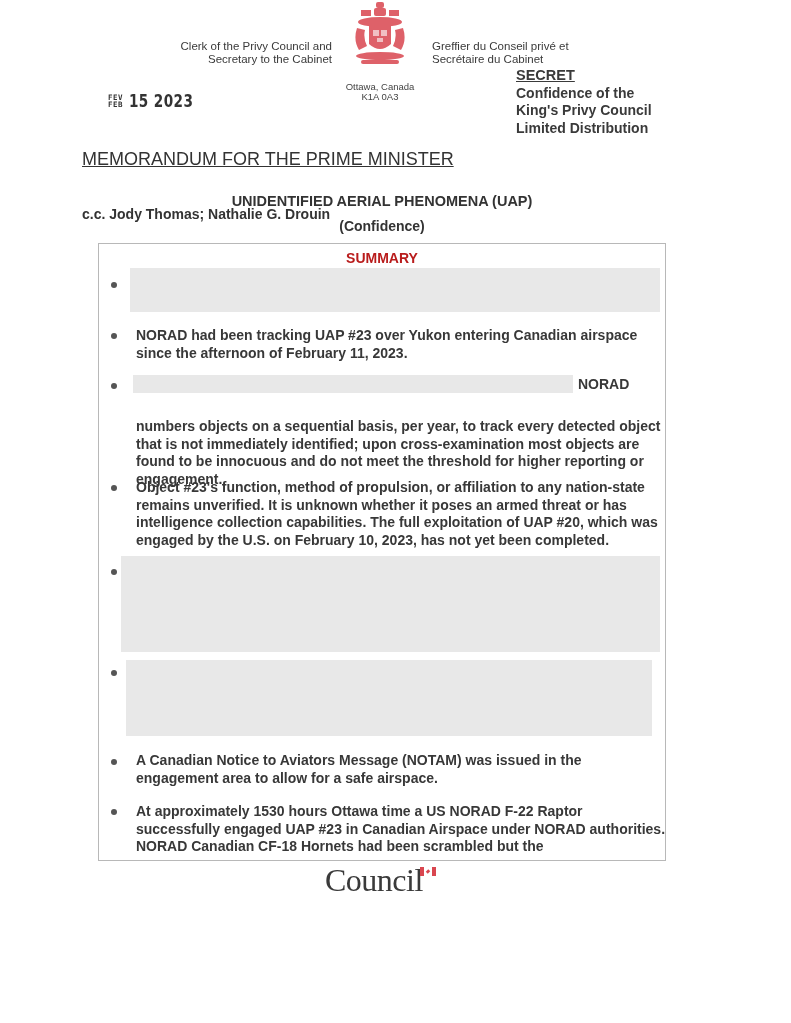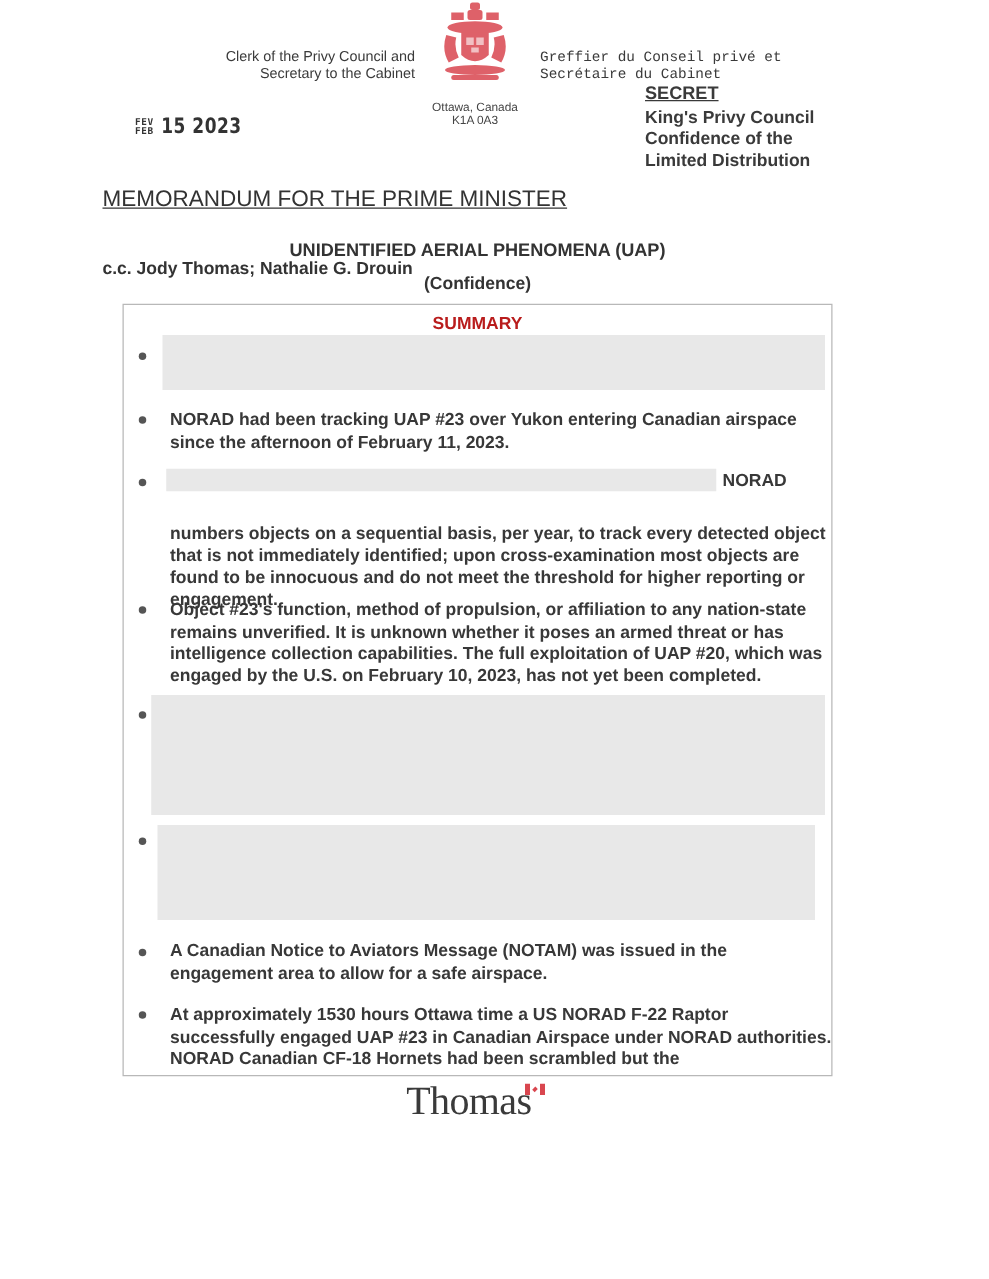--- a/index.html
+++ b/index.html
@@ -13,21 +13,21 @@
     }
     .abs { position: absolute; }
 
     
     .hdr-left {
       left: 150px; top: 40px; width: 182px;
       text-align: right; font-size: 11.5px; line-height: 13px; color: #3a3a3a;
     }
     .hdr-right {
       left: 432px; top: 40px; width: 200px;
-      text-align: left; font-size: 11.5px; line-height: 13px; color: #3a3a3a; font-family: Liberation Mono, monospace;
+      text-align: left; font-size: 11.5px; line-height: 13px; color: #3a3a3a;
     }
     .crest {
       left: 347px; top: 0px; width: 66px; height: 70px;
     }
     .ottawa {
       left: 337px; top: 82px; width: 86px;
       text-align: center; font-size: 9.5px; line-height: 10px; color: #444;
     }
     .stamp {
       left: 108px; top: 91px; height: 20px;
@@ -142,22 +142,22 @@
 <div class="abs stamp">
   <div class="month">
     <div>FEV</div>
     <div>FEB</div>
   </div>
   <div class="date">15 2023</div>
 </div>
 
 <div class="abs classif">
   <div class="secret">SECRET</div>
+  <div>Confidence of the</div>
   <div>King's Privy Council</div>
-  <div>Confidence of the</div>
   <div>Limited Distribution</div>
 </div>
 
 <div class="abs memo-to">MEMORANDUM FOR THE PRIME MINISTER</div>
 <div class="abs memo-cc">c.c. Jody Thomas; Nathalie G. Drouin</div>
 <div class="abs title">UNIDENTIFIED AERIAL PHENOMENA (UAP)</div>
 <div class="abs subtitle">(Confidence)</div>
 
 <div class="abs summary-box"></div>
 <div class="abs summary-heading">SUMMARY</div>
@@ -198,21 +198,21 @@
   <span class="bullet" style="left:111px; top:759px;"></span>
   <div class="para" style="top:752px;">A Canadian Notice to Aviators Message (NOTAM) was issued in the engagement area to allow for a safe airspace.</div>
 </div>
 
 <div>
   <span class="bullet" style="left:111px; top:809px;"></span>
   <div class="para" style="top:803px;">At approximately 1530 hours Ottawa time a US NORAD F-22 Raptor successfully engaged UAP #23 in Canadian Airspace under NORAD authorities. NORAD Canadian CF-18 Hornets had been scrambled but the</div>
 </div>
 
 <div class="abs canada">
-  <span class="word">Thomas</span>
+  <span class="word">Council</span>
   <span class="flag">
     <span style="width:4px; background:#d9464f;"></span>
     <span style="width:8px; background:#fff; position:relative;">
       <span style="position:absolute; left:2px; top:2px; width:4px; height:5px; background:#d9464f; transform:rotate(45deg) scale(0.7);"></span>
     </span>
     <span style="width:4px; background:#d9464f;"></span>
   </span>
 </div>
 
 </body></html>

